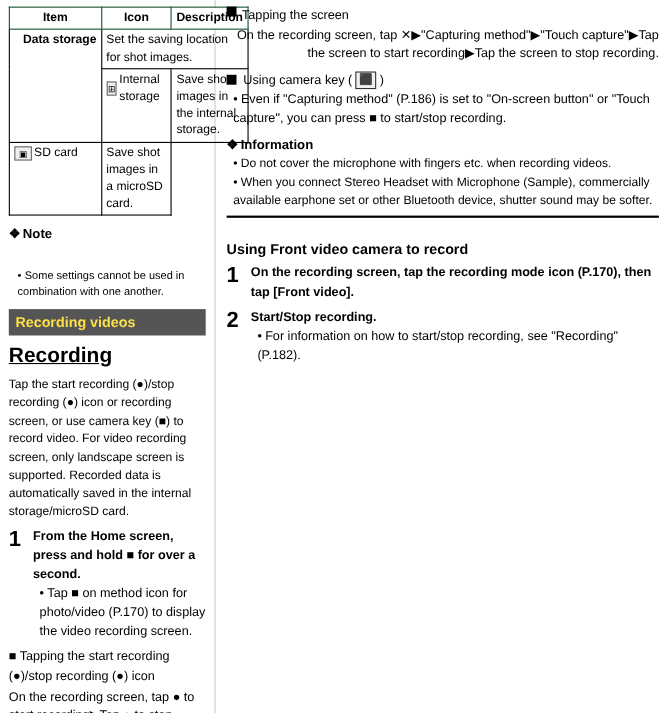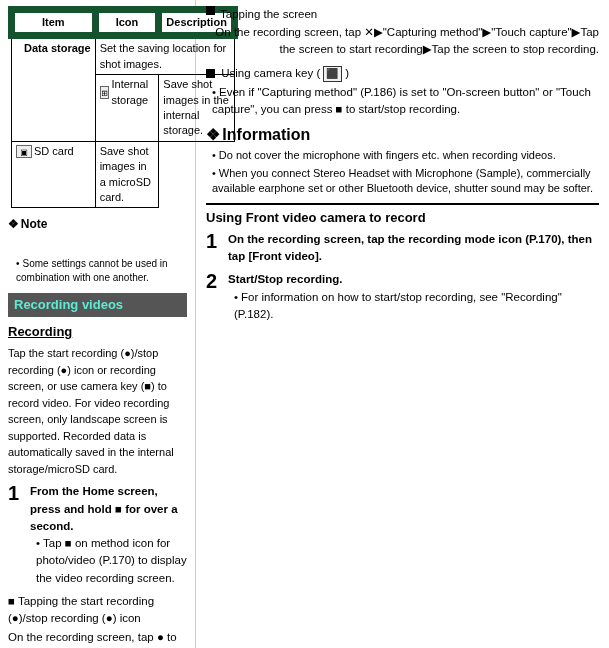--- a/index.html
+++ b/index.html
@@ -30,21 +30,21 @@
     }
 
     
     table.storage-table {
       width: 100%;
       border-collapse: collapse;
       font-size: 11px;
       margin-bottom: 8px;
     }
     table.storage-table th {
-      border: 7px solid #14532d;
+      border: 1px solid #14532d;
       padding: 2px 4px;
       background: #fff;
       font-weight: bold;
       text-align: center;
     }
     table.storage-table td {
       border: 1px solid #000;
       padding: 2px 4px;
       vertical-align: top;
     }
@@ -93,29 +93,29 @@
     }
     .note-section ul li {
       font-size: 10px;
       line-height: 1.4;
       margin-top: 24px;
     }
 
     
     .section-box {
       background: #555;
-      color: #5eead4;
+      color: #fde047;
       font-weight: bold;
       font-size: 13px;
       padding: 3px 6px;
       margin-bottom: 6px;
     }
     .sub-heading {
       font-weight: bold;
-      font-size: 13px;
+      font-size: 19px;
       margin-bottom: 4px;
       text-decoration: underline;
     }
     .body-text {
       font-size: 11px;
       line-height: 1.5;
       margin-bottom: 6px;
     }
     .step {
       display: flex;
@@ -205,21 +205,21 @@
     }
     .camera-key-body ul li::before {
       content: '•';
       margin-right: 3px;
     }
     .info-section {
       margin-bottom: 6px;
     }
     .info-title {
       font-weight: bold;
-      font-size: 16px;
+      font-size: 12px;
       margin-bottom: 2px;
     }
     .info-title::before {
       content: '❖';
       margin-right: 2px;
     }
     .info-section ul {
       list-style: none;
       padding-left: 6px;
     }
@@ -229,21 +229,21 @@
     }
     .info-section ul li {
       font-size: 11px;
       line-height: 1.4;
       margin-bottom: 2px;
     }
 
     
     .front-cam-section {
       border-top: 2px solid #000;
-      padding-top: 4px;
+      padding-top: 20px;
       margin-bottom: 6px;
     }
     .front-cam-title {
       font-weight: bold;
       font-size: 13px;
       margin-bottom: 4px;
     }
 
     
     .bottom-bar {

